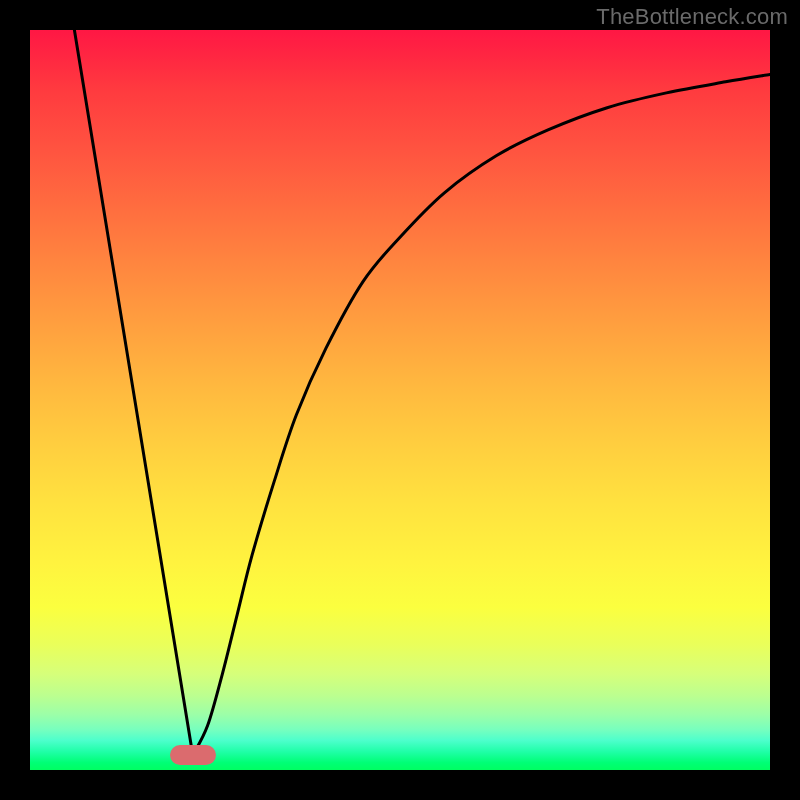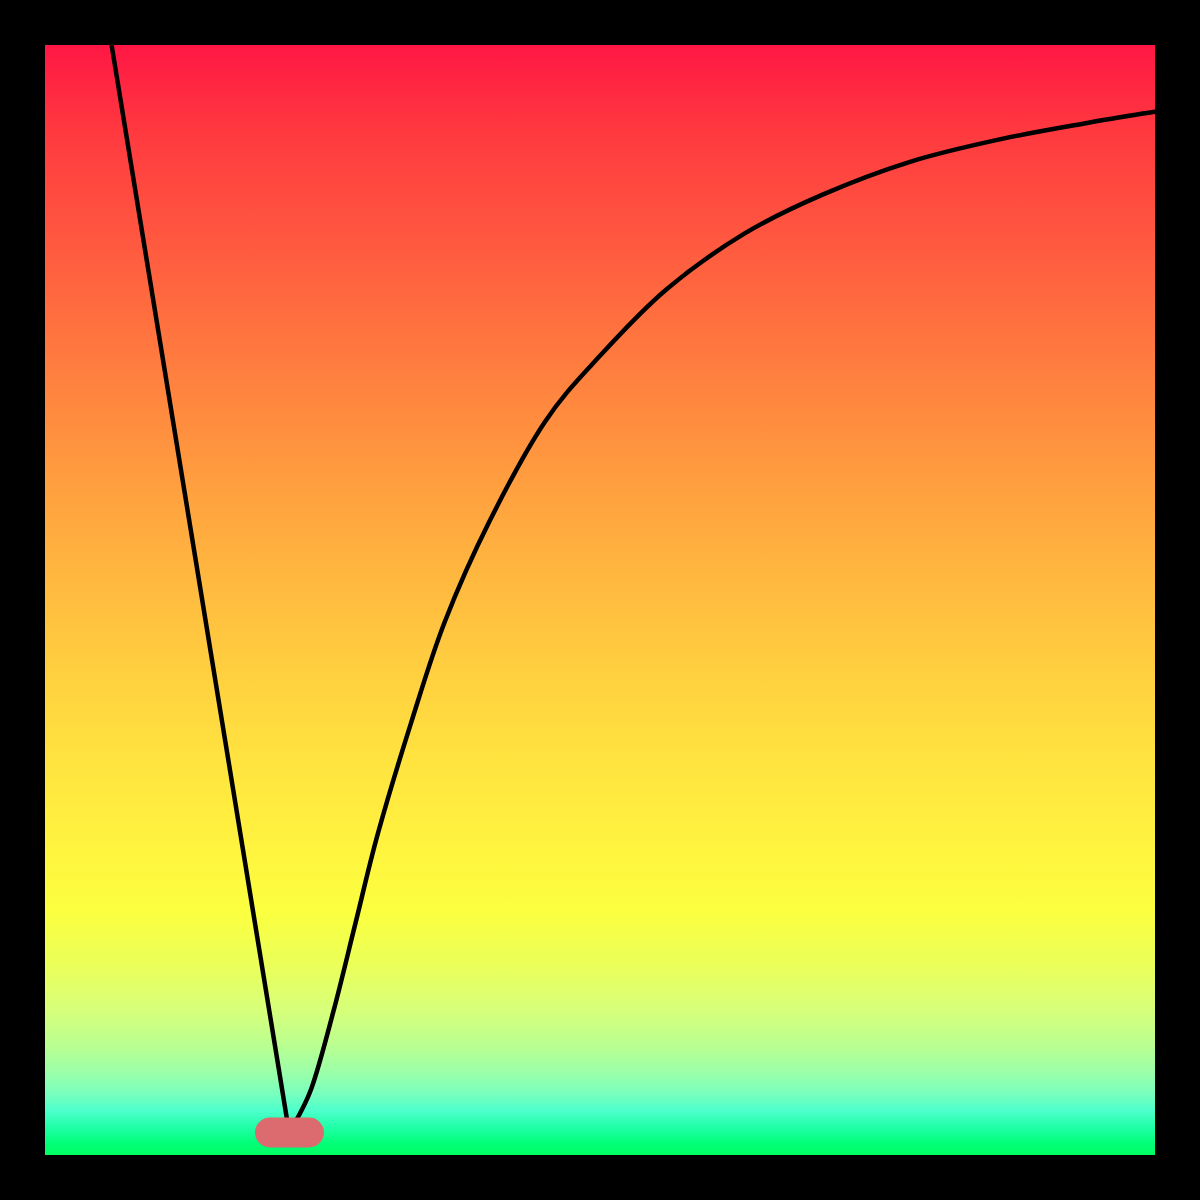--- a/index.html
+++ b/index.html
@@ -73,20 +73,21 @@
     border-radius: 10px;
     background: #db6b6e;
     z-index: 4;
   }
 </style>
 </head>
 <body>
 
 <div class="frame">
 
+  <div class="watermark">TheBottleneck.com</div>
 
   <div class="plot-area">
 
     <svg class="curve" viewBox="0 0 740 740" preserveAspectRatio="none">
       <path id="curve-path" fill="none" stroke="#000000" stroke-width="3" stroke-linejoin="round" stroke-linecap="round" d="M 44.4 0 L 162.8 725.2 C 165.26666666666668 720.2666666666667 172.66666666666666 709.1666666666667 177.6 695.6 C 182.53333333333333 682.0333333333333 187.46666666666667 662.3 192.4 643.8 C 197.33333333333334 625.3 202.26666666666668 604.3333333333334 207.20000000000002 584.6 C 212.13333333333335 564.8666666666667 215.83333333333334 547.6 222 525.4 C 228.16666666666666 503.2 236.8 474.8333333333333 244.20000000000002 451.4 C 251.60000000000002 427.96666666666664 257.76666666666665 407 266.4 384.8 C 275.0333333333333 362.6 284.9 340.40000000000003 296 318.20000000000005 C 307.1 296.00000000000006 320.6666666666667 270.09999999999997 333 251.59999999999997 C 345.3333333333333 233.09999999999997 356.43333333333334 222.00000000000006 370 207.20000000000005 C 383.56666666666666 192.40000000000003 398.3666666666667 176.36666666666662 414.40000000000003 162.79999999999995 C 430.4333333333334 149.2333333333333 448.93333333333334 136.2833333333334 466.2 125.80000000000007 C 483.46666666666664 115.31666666666673 499.5 107.91666666666667 518 99.89999999999998 C 536.5 91.88333333333328 557.4666666666667 83.8666666666666 577.2 77.69999999999993 C 596.9333333333334 71.53333333333326 616.6666666666666 67.21666666666664 636.4 62.89999999999998 C 656.1333333333333 58.583333333333314 678.3333333333333 54.88333333333327 695.5999999999999 51.799999999999955 C 712.8666666666666 48.71666666666664 732.6 45.633333333333404 740 44.40000000000009"></path>
     </svg>
 
     <div id="marker" class="marker" style="width: 45.88px; height: 19.98px; left: 139.86px; top: 715.21px; background: rgb(219, 107, 110);"></div>
 
   </div>

